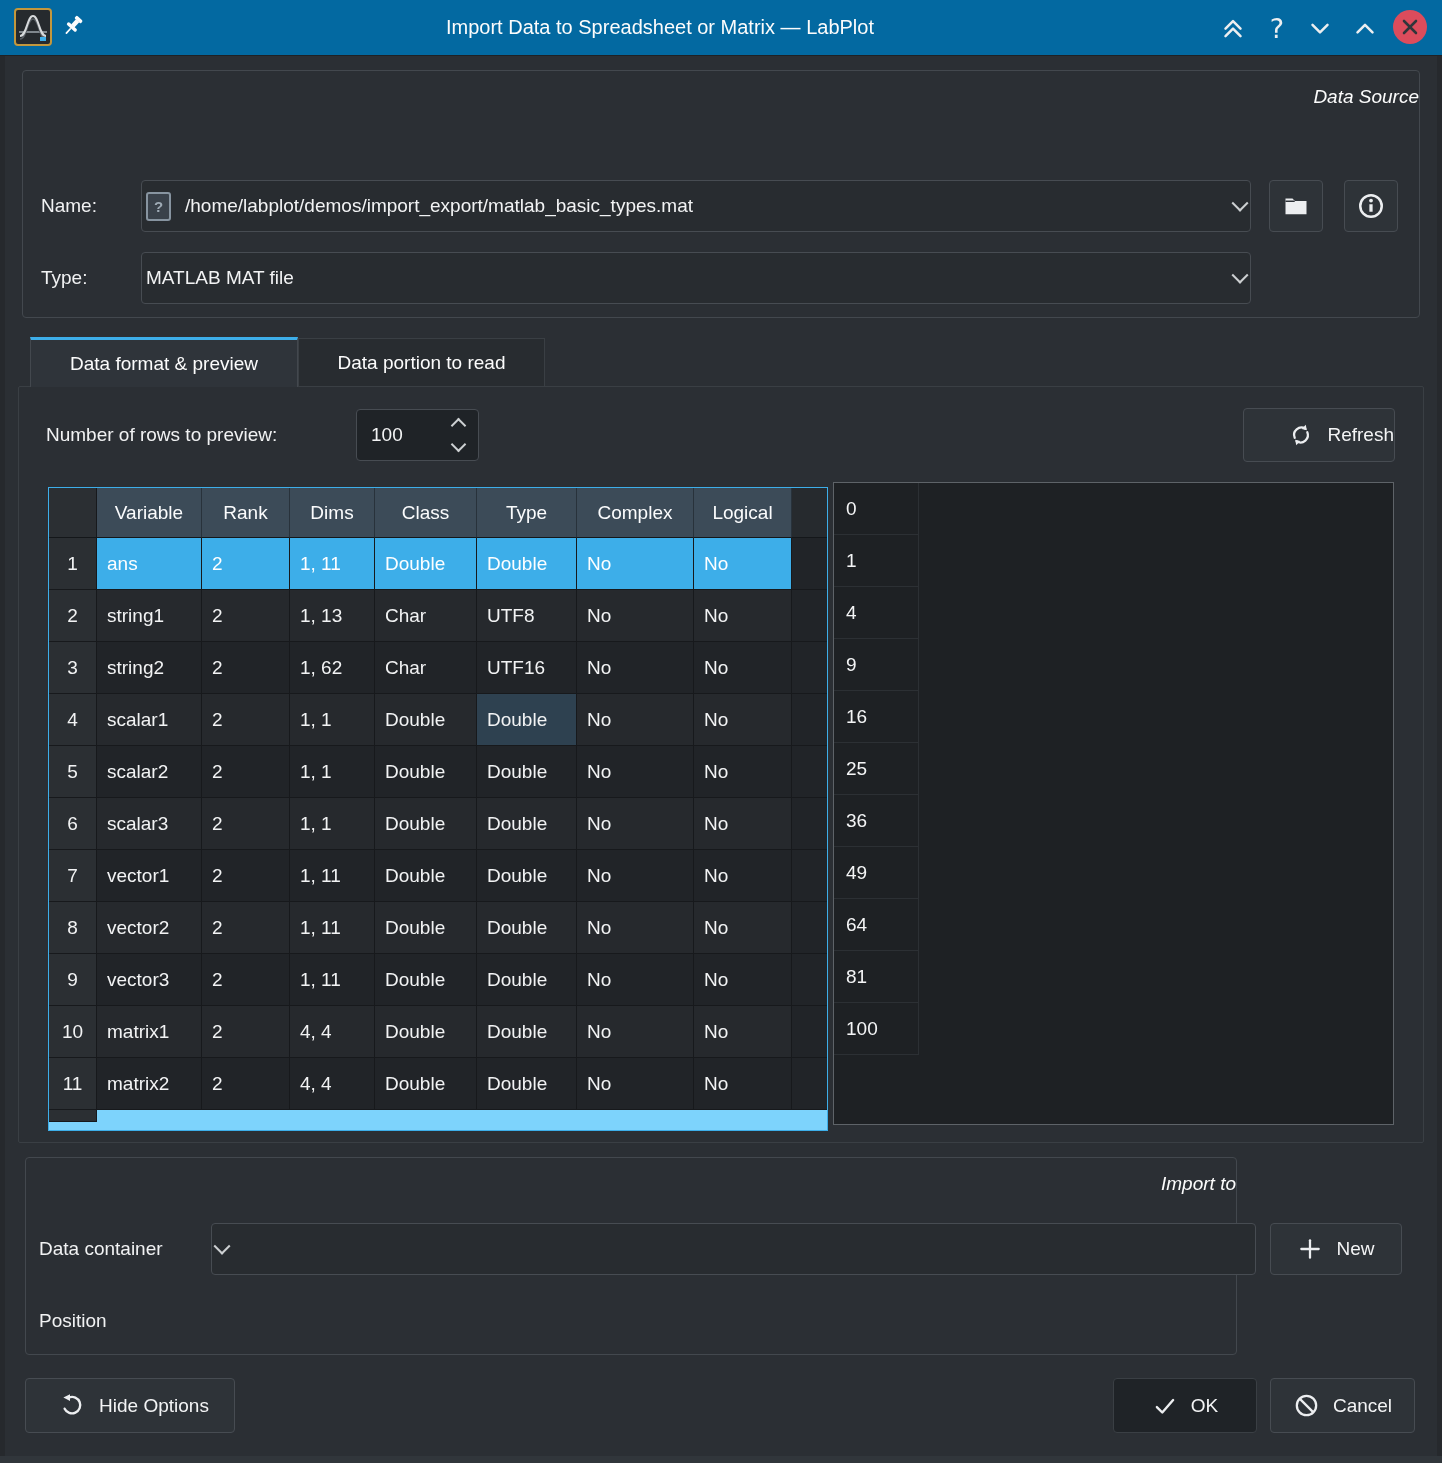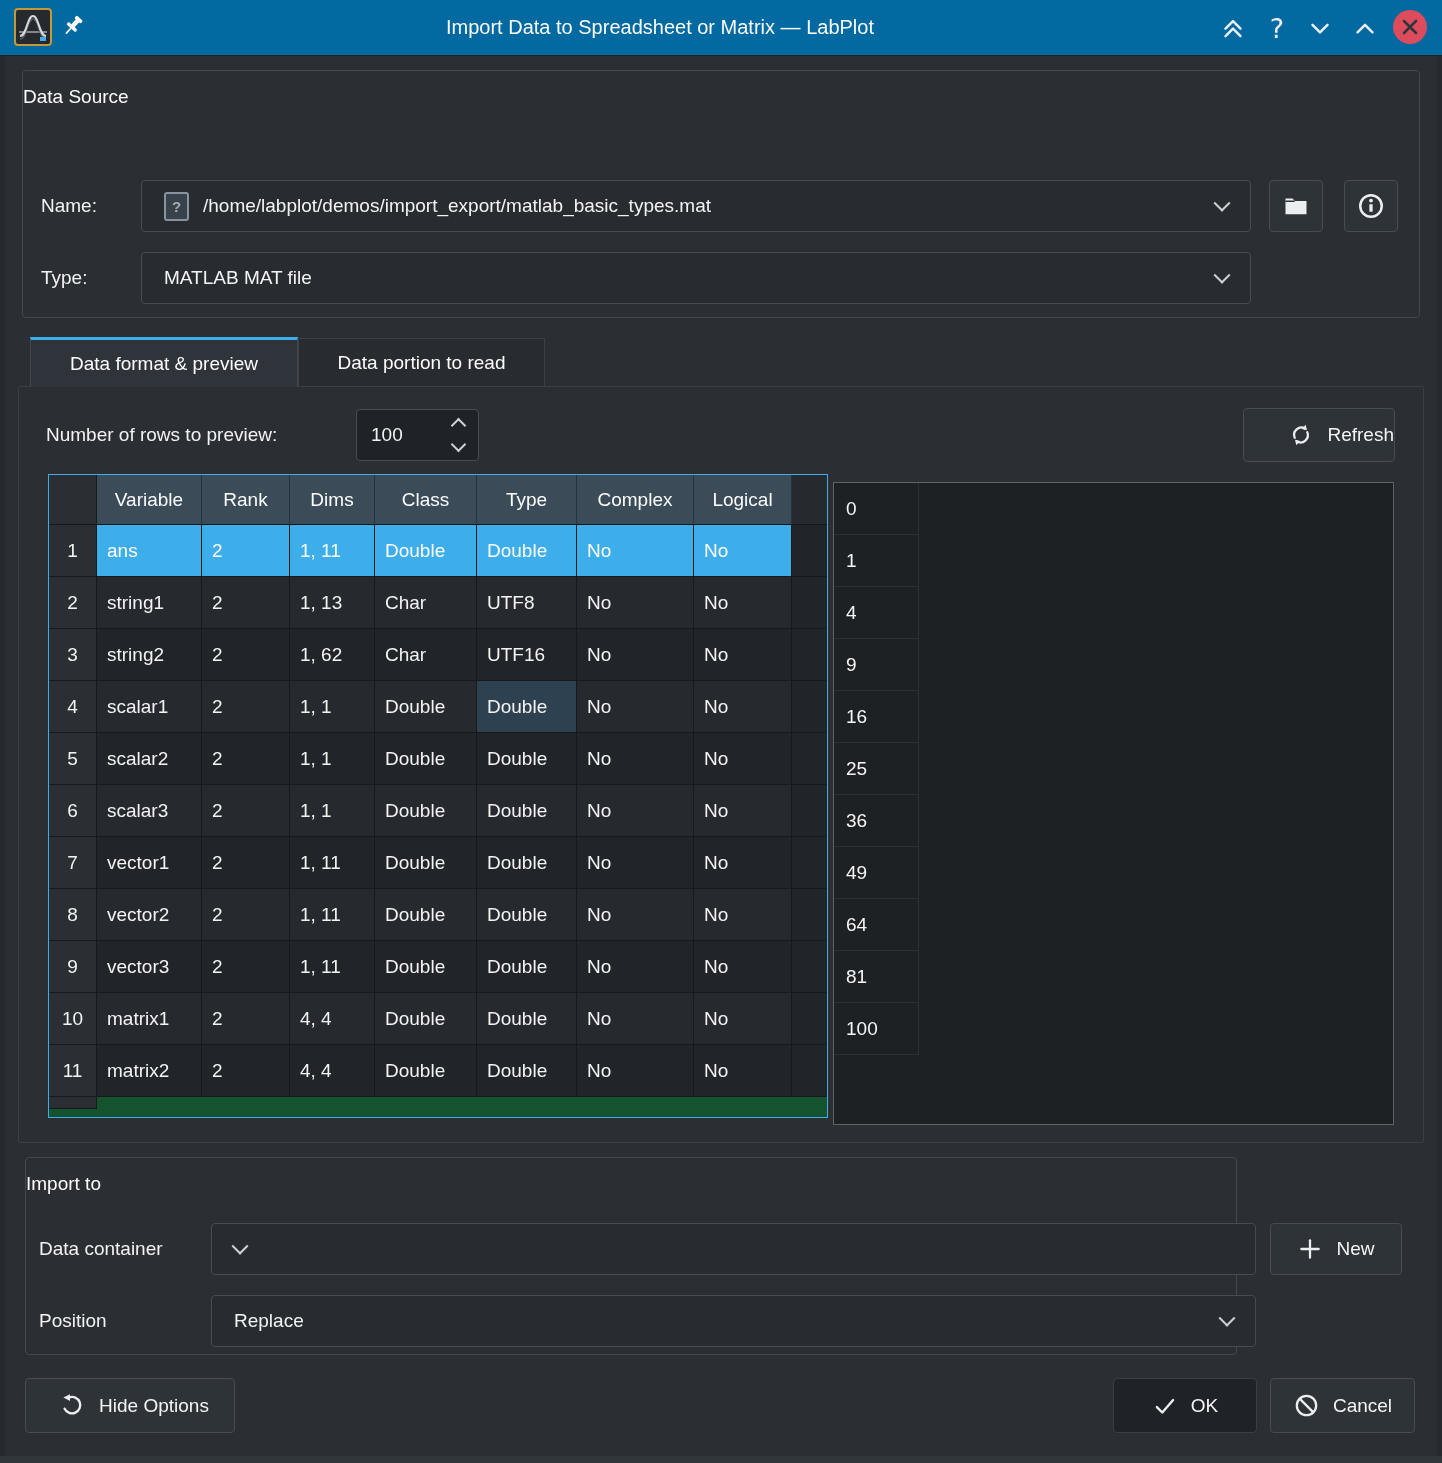--- a/index.html
+++ b/index.html
@@ -11,43 +11,43 @@
   
   .titlebar{position:absolute;left:0;top:0;width:1442px;height:55px;background:#0369a1;border-bottom:1px solid #1e2226;z-index:5;}
   .app-icon{position:absolute;left:14px;top:8px;width:38px;height:38px;border:2px solid #c3973d;border-radius:4px;background:#262a2e;box-sizing:border-box;}
   .pin-ic{position:absolute;left:60px;top:13px;width:28px;height:28px;}
   .wtitle{position:absolute;left:120px;top:0;width:1080px;height:55px;line-height:55px;text-align:center;font-size:20px;color:#fcfcfc;white-space:nowrap;}
   .tb-btn{position:absolute;top:11px;width:34px;height:34px;display:flex;align-items:center;justify-content:center;background:transparent;border:none;}
   .help-glyph{font-size:27px;color:#eceef0;font-family:"DejaVu Sans",sans-serif;}
   .close-btn{background:#dc4c5c;border-radius:50%;}
   
   .gbox{position:absolute;border:1px solid #43484e;border-radius:4px;box-sizing:border-box;}
-  .gbox-title{position:absolute;top:15px;left:0;width:100%;text-align:left;color:#fcfcfc;}
+  .gbox-title{position:absolute;top:15px;left:0;width:100%;text-align:right;color:#fcfcfc;font-style:italic;}
   .lbl{position:absolute;height:52px;display:flex;align-items:center;color:#f1f2f3;}
   
-  .combo{position:absolute;height:52px;background:#282c30;border:1px solid #474c52;border-radius:4px;box-sizing:border-box;display:flex;align-items:center;padding:0 22px;gap:14px;}
+  .combo{position:absolute;height:52px;background:#282c30;border:1px solid #474c52;border-radius:4px;box-sizing:border-box;display:flex;align-items:center;padding:0 4px;gap:14px;}
   .combo .val{flex:1;white-space:nowrap;overflow:hidden;color:#f2f3f4;}
   .chev{width:10px;height:10px;border-right:2px solid #cdd0d2;border-bottom:2px solid #cdd0d2;transform:rotate(45deg) translate(-2px,-2px);flex:none;}
   .chev-up{width:9px;height:9px;border-left:2px solid #cdd0d2;border-top:2px solid #cdd0d2;transform:rotate(45deg);}
   .chev-dn{width:9px;height:9px;border-right:2px solid #cdd0d2;border-bottom:2px solid #cdd0d2;transform:rotate(45deg);}
   .btn{position:absolute;background:#2e3338;border:1px solid #474c52;border-radius:4px;box-sizing:border-box;display:flex;align-items:center;justify-content:center;gap:13px;color:#f3f4f5;font-size:19px;}
   .btn.dark{background:#1f2327;border-color:#3a3f44;}
   .file-q{width:25px;height:29px;border:2px solid #8794a0;border-radius:3px;background:#39414a;box-sizing:border-box;display:flex;align-items:center;justify-content:center;flex:none;}
   .file-q::after{content:"?";color:#9fabb6;font-size:15px;font-weight:bold;}
   
   .tab{position:absolute;box-sizing:border-box;display:flex;align-items:center;justify-content:center;color:#fcfcfc;}
   .tab.active{top:337px;height:50px;background:#2f343a;border:1px solid #43484e;border-bottom:none;border-top:3px solid #3daee9;z-index:3;}
   .tab.inactive{top:338px;height:48px;background:#282c30;border:1px solid #3a3f44;border-bottom:none;z-index:2;}
   .pane{position:absolute;left:18px;top:386px;width:1406px;height:757px;border:1px solid #3a3f44;border-radius:2px;box-sizing:border-box;background:#2b2f34;z-index:1;}
   
   .spin{position:absolute;left:337px;top:22px;width:123px;height:52px;background:#1f2327;border:1px solid #474c52;border-radius:4px;box-sizing:border-box;display:flex;align-items:center;padding:0 14px;}
   .spin .sval{flex:1;color:#f2f3f4;}
   .spin-btns{display:flex;flex-direction:column;gap:8px;align-items:center;}
   
-  .vtable{position:absolute;left:29px;top:87px;width:780px;height:644px;border:1px solid #3daee9;box-sizing:border-box;background:#14532d;overflow:hidden;
+  .vtable{position:absolute;left:29px;top:100px;width:780px;height:644px;border:1px solid #3daee9;box-sizing:border-box;background:#7dd3fc;overflow:hidden;
     --cols:48px 105px 88px 85px 102px 100px 117px 98px 1fr;}
   .vt-head{display:grid;grid-template-columns:var(--cols);height:50px;}
   .vt-head .th{background:#3c4b58;border-right:1px solid #28323b;border-bottom:1px solid #14171a;display:flex;align-items:center;justify-content:center;color:#fbfcfd;}
   .vt-head .corner{background:#2b2f33;border-right:1px solid #17191c;border-bottom:1px solid #14171a;}
   .vt-head .hfiller{background:#262a2e;border-bottom:1px solid #14171a;}
   .vt-row{display:grid;grid-template-columns:var(--cols);height:52px;}
   .cell{border-right:1px solid #17191c;border-bottom:1px solid #17191c;display:flex;align-items:center;padding-left:10px;box-sizing:border-box;color:#f2f3f4;overflow:hidden;}
   .vt-row.odd .cell{background:#212428;}
   .vt-row.even .cell{background:#26292d;}
   .vt-row.selected .cell{background:#3daee9;color:#fdfeff;}
@@ -353,24 +353,20 @@
     <span>
       <svg width="26" height="26" viewBox="0 0 24 24" stroke="#eceef0" stroke-width="2.1" stroke-linecap="round">
         <line x1="12" y1="4" x2="12" y2="20"></line>
           <line x1="4" y1="12" x2="20" y2="12"></line>
       </svg>
     </span>
     <span>New</span>
   </div>
 
   <div class="lbl" style="left:13px;top:137px;">Position</div>
-  <div class="combo" style="left:185px;top:137px;width:1045px;">
-    <span class="val">Replace</span>
-    <span class="chev"></span>
-  </div>
 </div>
 
 <div class="btn" style="left:25px;top:1378px;width:210px;height:55px;padding-left:8px;">
   <span>
     <svg width="27" height="27" viewBox="0 0 24 24">
       <path d="M9,4.8 A7.3,7.3 0 1 1 5,14.8" fill="none" stroke="#eceef0" stroke-width="2.1" stroke-linecap="round"></path>
       <path d="M9.8,1.9 L3.9,4.9 L9.8,7.9 Z" fill="#eceef0"></path>
     </svg>
   </span>
   <span>Hide Options</span>

